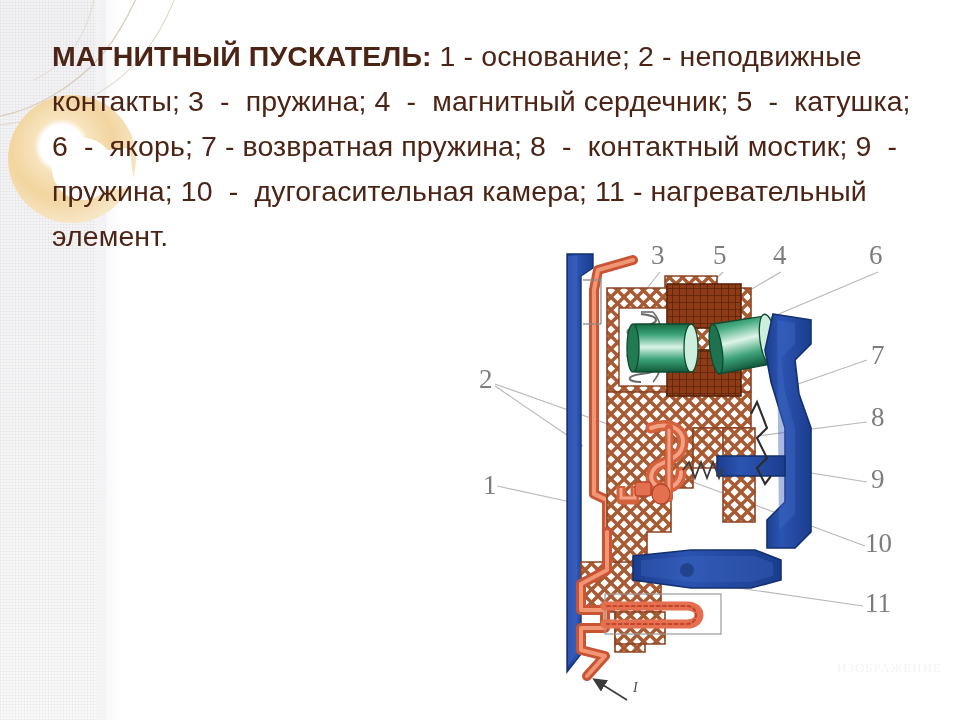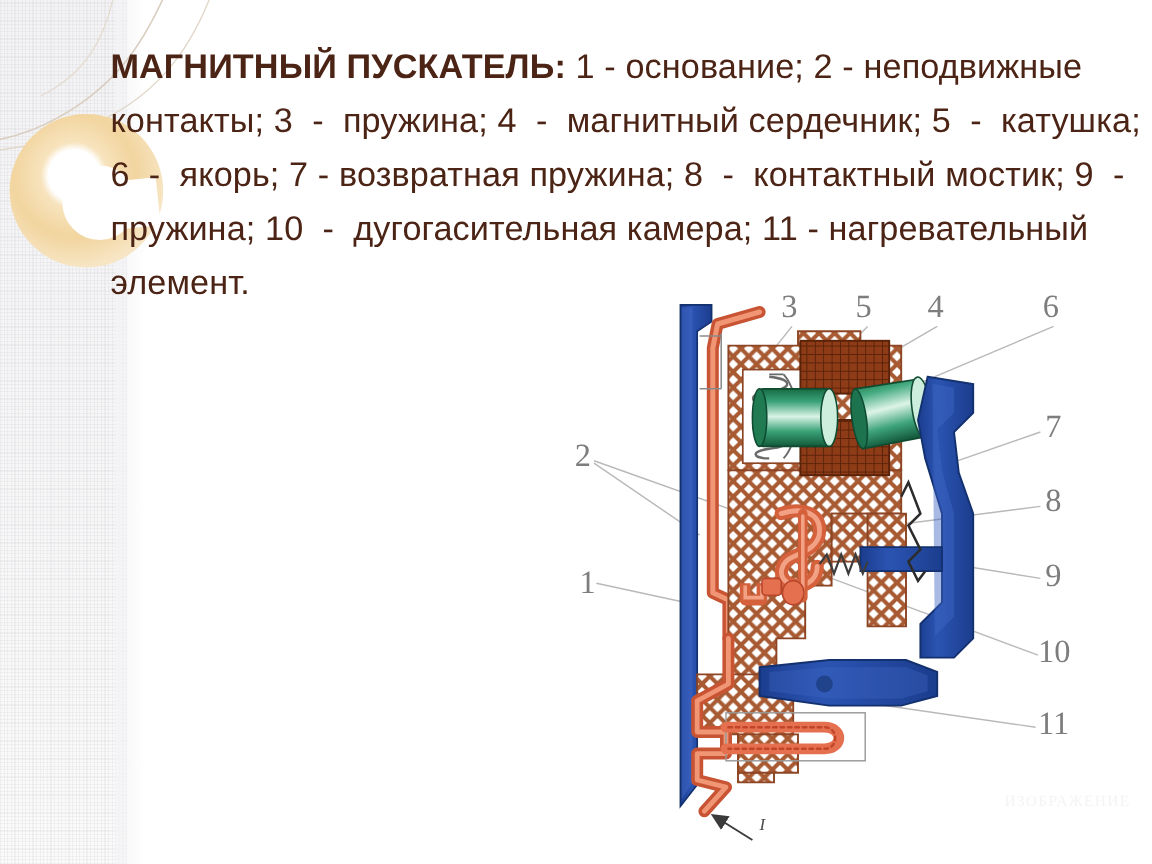--- a/index.html
+++ b/index.html
@@ -47,21 +47,20 @@
 
   
   .caption{
     position:absolute;left:52px;top:34px;width:868px;
     color:#4c2415;
     font-size:28.5px;
     line-height:45px;
     letter-spacing:.1px;
     white-space:pre-wrap;
     z-index:6;
-    margin-left:40px;
   }
   .caption b{font-weight:bold;}
 
   
   .diagram{
     position:absolute;left:455px;top:232px;width:505px;height:488px;
     z-index:5;
   }
   .diagram svg{display:block;width:505px;height:488px;}
   .wm{

